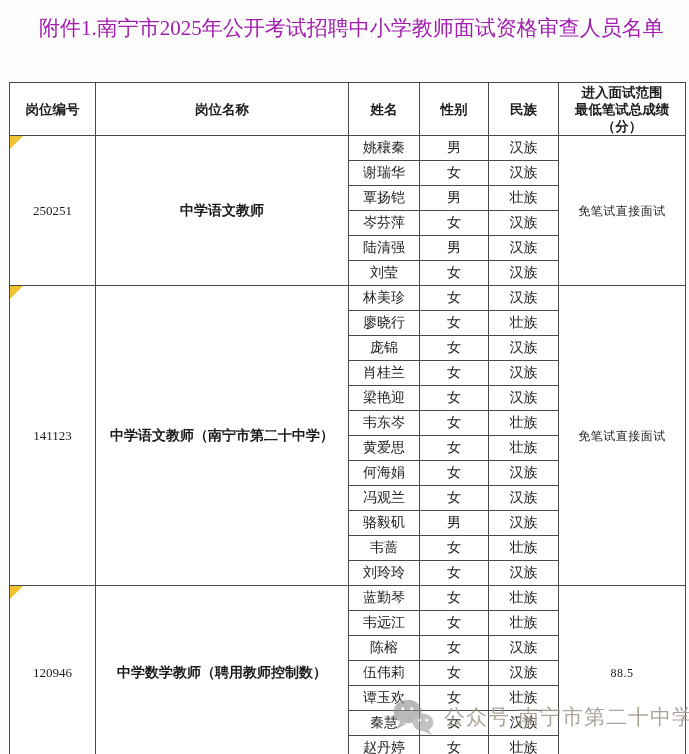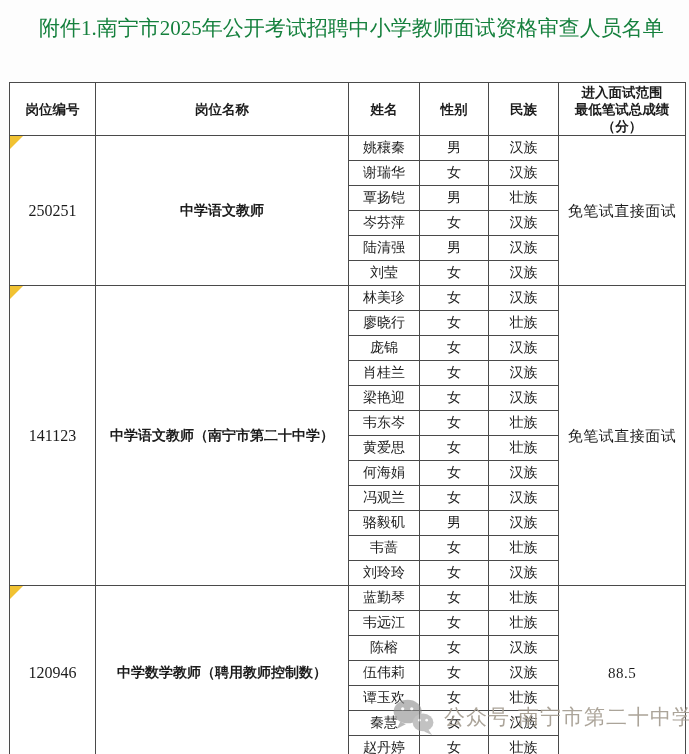--- a/index.html
+++ b/index.html
@@ -12,40 +12,40 @@
   html,body{margin:0;padding:0;}
   body{
     width:689px;height:754px;position:relative;overflow:hidden;
     background:var(--bg);
     font-family:"Liberation Serif","DejaVu Serif",serif;
     color:var(--text);
   }
   .doc-title{
     margin:0;padding:9px 8px 0 8px;width:660px;
     font-size:21px;line-height:39px;text-indent:31px;
-    color:#15803d;font-weight:400;
+    color:#a21caf;font-weight:400;
   }
   table.doc-table{
     position:absolute;left:9px;top:82px;width:676px;
     border-collapse:collapse;table-layout:fixed;
     background:#fff;
   }
   .doc-table th,.doc-table td{
     border:1px solid var(--border);
     text-align:center;vertical-align:middle;
     padding:0;overflow:hidden;
   }
   .doc-table thead tr{height:53px;}
   .doc-table th{font-size:13.5px;font-weight:bold;line-height:17px;}
   .doc-table th.score-h{white-space:pre-line;text-align:center;}
   .doc-table tbody tr{height:25px;}
   .doc-table td{font-size:14px;line-height:18px;}
-  .doc-table td.code-cell{font-size:16px;position:relative;}
+  .doc-table td.code-cell{font-size:13px;position:relative;}
   .doc-table td.pos-cell{font-size:14px;font-weight:bold;}
-  .doc-table td.score-cell{font-size:15px;letter-spacing:0.5px;}
+  .doc-table td.score-cell{font-size:12px;letter-spacing:0.5px;}
   .dirty-marker{
     position:absolute;top:0;left:0;width:0;height:0;
     border-top:13px solid var(--marker);
     border-right:13px solid transparent;
   }
   .watermark{
     position:absolute;left:392px;top:698px;
     display:flex;align-items:center;gap:8px;
     z-index:5;pointer-events:none;
   }

